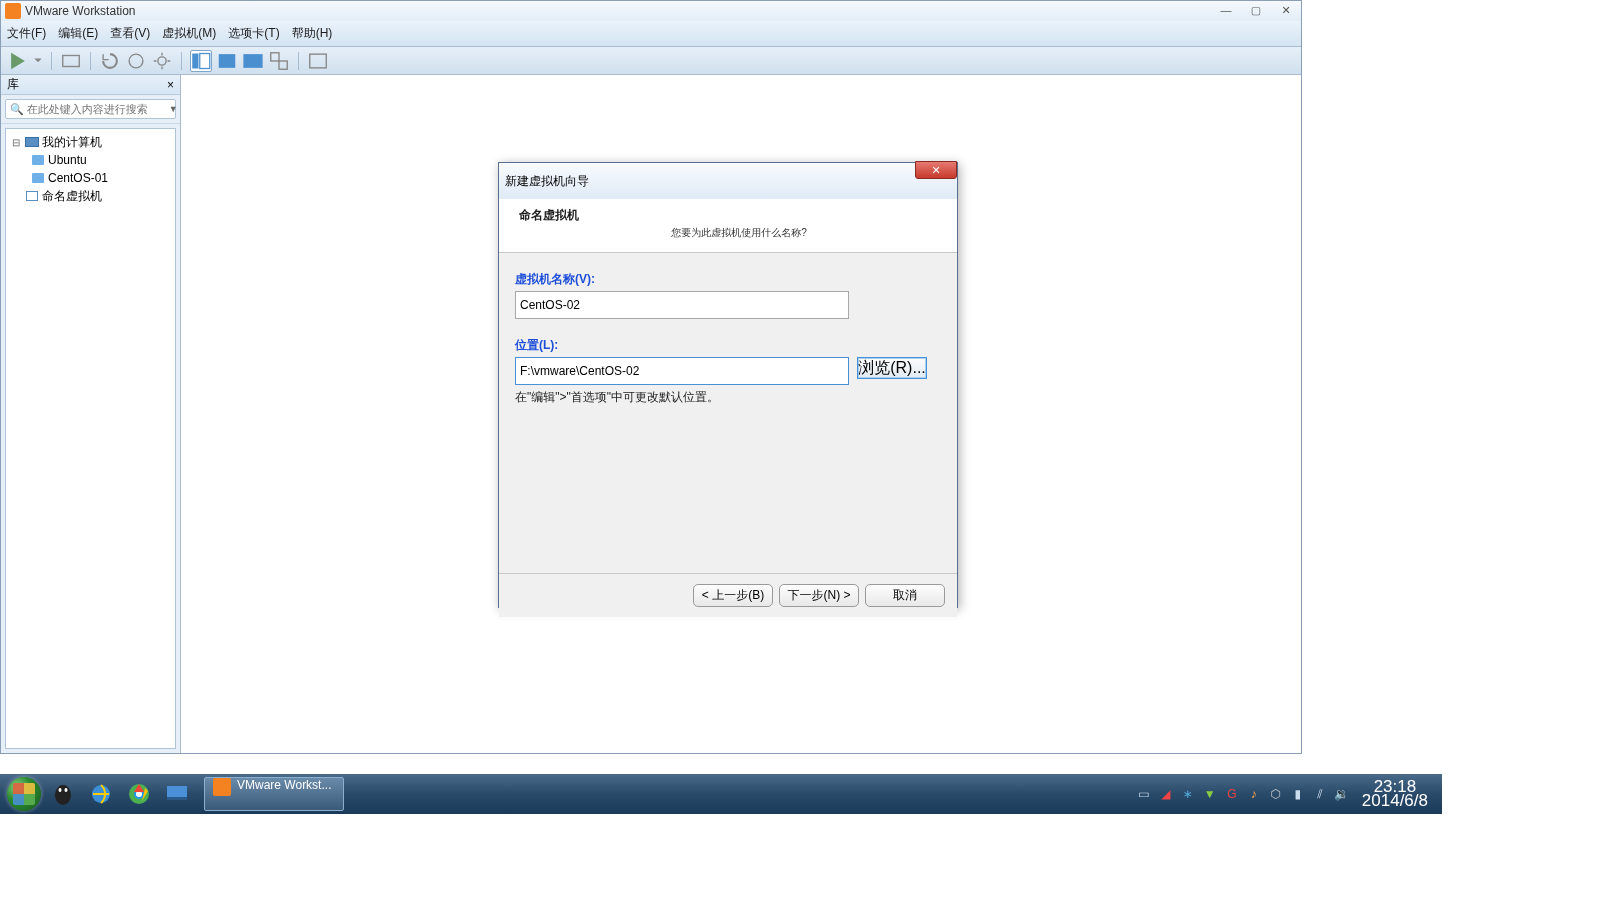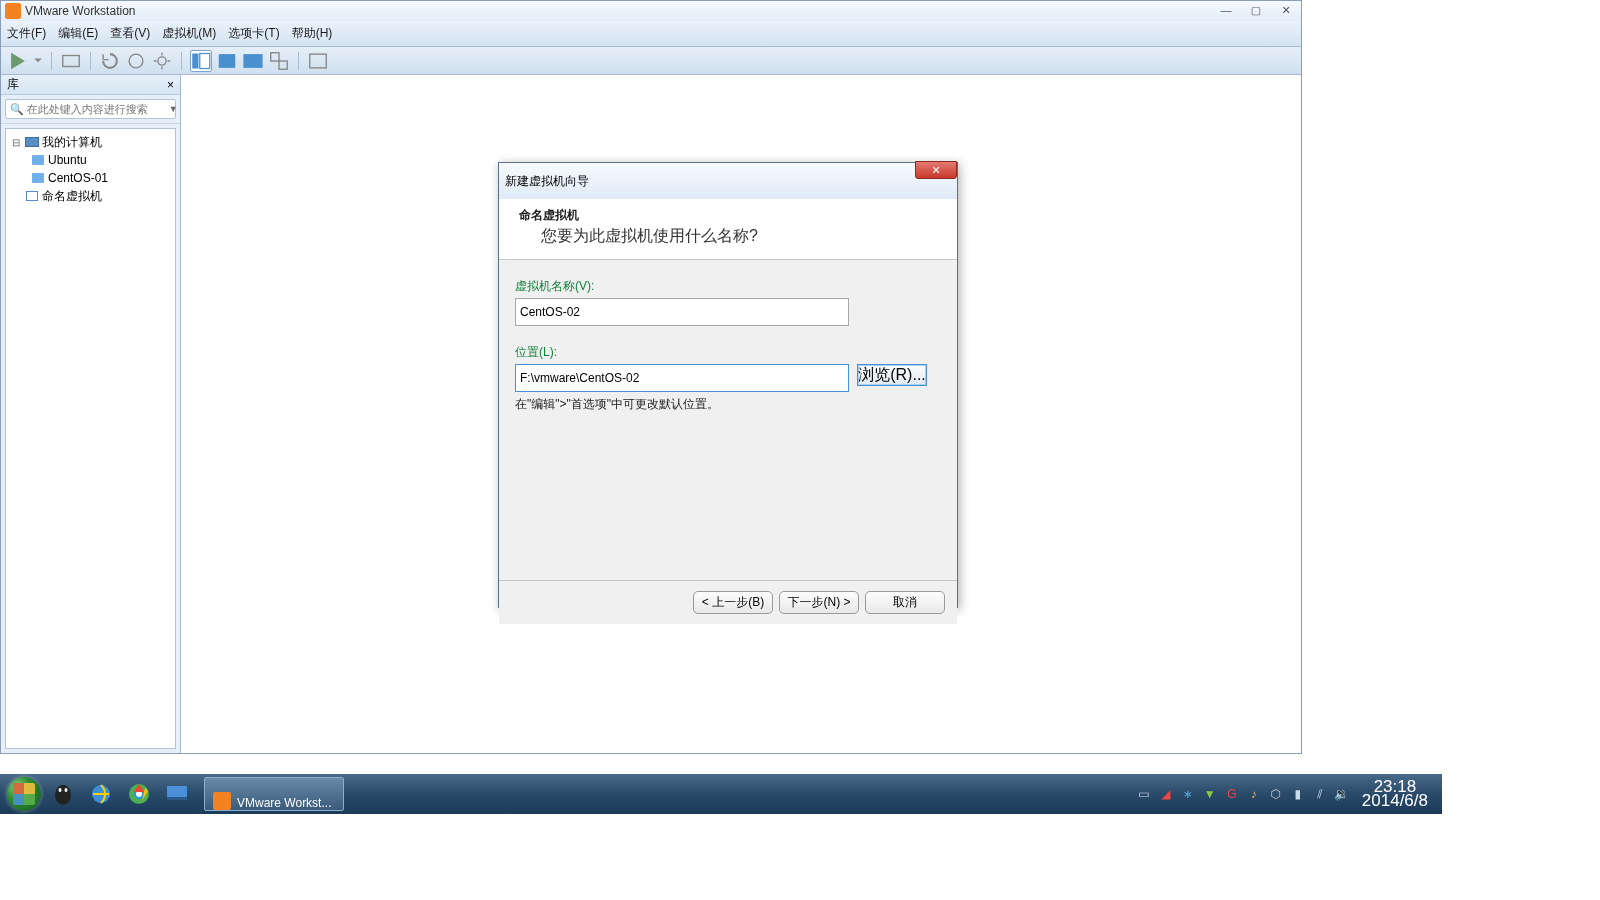--- a/index.html
+++ b/index.html
@@ -40,40 +40,40 @@
 
 .content { flex: 1; background: #fff; }
 
 
 .dialog-wrap { position: absolute; top: 162px; left: 498px; width: 460px; height: 446px; }
 .dialog { width: 100%; height: 100%; background: #f0f0f0; border: 1px solid #5a7090; box-shadow: 2px 2px 10px rgba(0,0,0,.3); }
 .dlg-titlebar { height: 36px; background: linear-gradient(#f8fbff, #dfeaf6); display: flex; align-items: center; padding: 0 6px; font-size: 12px; position: relative; text-align: center; }
 .dlg-close { position: absolute; right: 0; top: -2px; width: 42px; height: 18px; background: linear-gradient(#e67a72, #c7392b); border: 1px solid #8a2a20; border-radius: 0 0 3px 3px; color: #fff; display: flex; align-items: center; justify-content: center; font-size: 11px; }
 .dlg-header { background: #fff; padding: 8px 20px 12px 20px; border-bottom: 1px solid #c8c8c8; }
 .dlg-header .h1 { font-size: 12px; font-weight: bold; color: #1a1a1a; }
-.dlg-header .h2 { font-size: 16px; color: #333; padding-left: 22px; margin-top: 2px; }
+.dlg-header .h2 { font-size: 10px; color: #333; padding-left: 22px; margin-top: 2px; text-align: center; }
 .dlg-body { background: #f0f0f0; padding: 18px 16px; height: 320px; }
 .form-row { margin-bottom: 4px; }
-.form-label { font-size: 12px; color: #15803d; margin-bottom: 3px; }
+.form-label { font-size: 12px; color: #1d4ed8; margin-bottom: 3px; font-weight: bold; }
 .form-input { width: 334px; height: 16px; border: 1px solid #a8a8a8; background: #fff; font-size: 12px; padding: 13px 4px; }
 .form-input.focused { border: 1px solid #4a90d9; }
 .loc-row { display: flex; gap: 8px; }
 .browse-btn { width: 70px; height: 22px; background: linear-gradient(#fdfdfd, #e0eaf3); border: 1px solid #4a90d9; font-size: 16px; box-shadow: 0 0 0 1px #a8d0f0 inset; }
 .hint { font-size: 12px; color: #1a1a1a; margin-top: 4px; }
 .dlg-footer { border-top: 1px solid #c8c8c8; background: #f0f0f0; padding: 10px 12px; display: flex; justify-content: flex-end; gap: 6px; }
 .dlg-footer button { width: 80px; height: 23px; background: linear-gradient(#fdfdfd, #e8e8e8); border: 1px solid #9a9a9a; font-size: 12px; border-radius: 5px; }
 
 
 .taskbar { position: absolute; bottom: 0; left: 0; width: 1442px; height: 40px; background: linear-gradient(#4a6a8a 0%, #2a4a6a 50%, #1a3a5a 100%); display: flex; align-items: center; padding: 0 4px; }
 .start-btn { width: 40px; height: 36px; display: flex; align-items: center; justify-content: center; }
 .start-orb { width: 34px; height: 34px; border-radius: 50%; background: radial-gradient(circle at 30% 30%, #88d080, #2a8a30 40%, #1a5a20); box-shadow: 0 0 4px rgba(255,255,255,.4); position: relative; }
 .start-orb::after { content:""; position:absolute; inset:6px; background: conic-gradient(#f0c040 0 25%, #5ab050 25% 50%, #4a90d0 50% 75%, #e06040 75% 100%); border-radius:2px; opacity:.9; }
 .tb-icon { width: 32px; height: 32px; margin: 0 3px; display: flex; align-items: center; justify-content: center; border-radius: 2px; }
 .tb-icon svg, .tb-icon div { width: 26px; height: 26px; }
-.tb-app { margin-left: 8px; height: 34px; min-width: 140px; background: linear-gradient(#6a8aaa, #3a5a7a); border: 1px solid #8aafd0; border-radius: 2px; display: flex; align-items: flex-end; padding: 0 8px; font-size: 12px; color: #fff; gap: 6px; }
+.tb-app { margin-left: 8px; height: 34px; min-width: 140px; background: linear-gradient(#6a8aaa, #3a5a7a); border: 1px solid #8aafd0; border-radius: 2px; display: flex; align-items: flex-start; padding: 0 8px; font-size: 12px; color: #fff; gap: 6px; }
 .tb-app .mini { width: 18px; height: 18px; background: #f58220; border-radius: 2px; }
 .tray { margin-left: auto; display: flex; align-items: center; gap: 6px; padding-right: 4px; }
 .tray-icon { width: 16px; height: 16px; display: inline-flex; align-items: center; justify-content: center; color: #cde; font-size: 12px; }
 .clock { color: #fff; font-size: 17px; text-align: center; line-height: 14px; padding: 0 6px; }
 
 
 .outer-fill { position: absolute; top: 0; left: 1442px; width: 158px; height: 900px; background: #fff; }
 .bottom-fill { position: absolute; top: 814px; left: 0; width: 1600px; height: 86px; background: #fff; }
 .gap-fill { position: absolute; top: 754px; left:0; width:1442px; height:20px; background:#fff; }
 </style>

